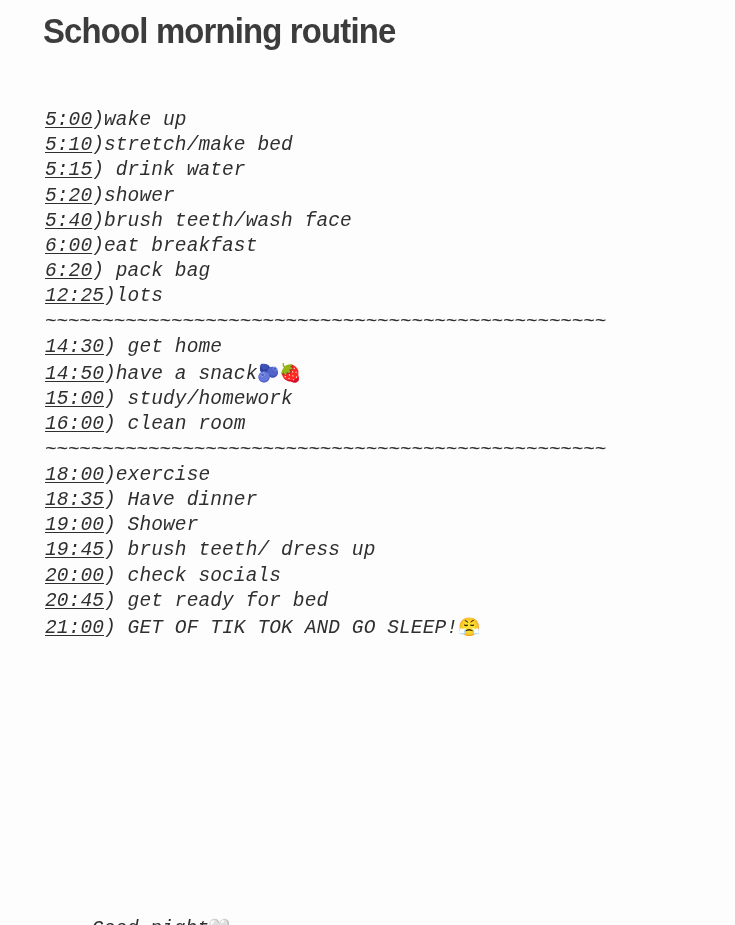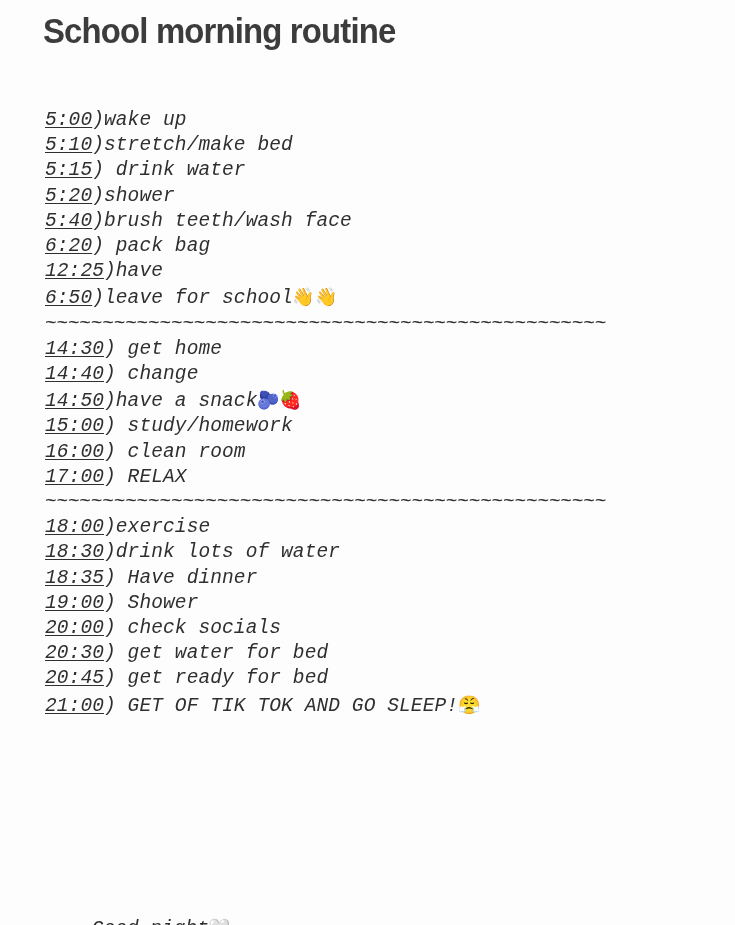--- a/index.html
+++ b/index.html
@@ -103,37 +103,34 @@
 <div class="page">
 
   <div class="title">School morning routine</div>
 
   <div class="routine">
       <div class="line"><span class="time">5:00</span><span class="rest">)wake up</span></div>
       <div class="line"><span class="time">5:10</span><span class="rest">)stretch/make bed</span></div>
       <div class="line"><span class="time">5:15</span><span class="rest">) drink water</span></div>
       <div class="line"><span class="time">5:20</span><span class="rest">)shower</span></div>
       <div class="line"><span class="time">5:40</span><span class="rest">)brush teeth/wash face</span></div>
+      <div class="line"><span class="time">6:00</span><span class="rest">)eat breakfast</span></div>
       <div class="line"><span class="time">6:20</span><span class="rest">) pack bag</span></div>
-      <div class="line"><span class="time">12:25</span><span class="rest">)have</span></div>
-      <div class="line"><span class="time">6:50</span><span class="rest">)leave for school</span><span class="emoji">👋👋</span></div>
+      <div class="line"><span class="time">12:25</span><span class="rest">)lots</span></div>
       <div class="divider">~~~~~~~~~~~~~~~~~~~~~~~~~~~~~~~~~~~~~~~~~~~~~~~~~</div>
       <div class="line"><span class="time">14:30</span><span class="rest">) get home</span></div>
-      <div class="line"><span class="time">14:40</span><span class="rest">) change</span></div>
       <div class="line"><span class="time">14:50</span><span class="rest">)have a snack</span><span class="emoji">🫐🍓</span></div>
       <div class="line"><span class="time">15:00</span><span class="rest">) study/homework</span></div>
       <div class="line"><span class="time">16:00</span><span class="rest">) clean room</span></div>
-      <div class="line"><span class="time">17:00</span><span class="rest">) RELAX</span></div>
       <div class="divider">~~~~~~~~~~~~~~~~~~~~~~~~~~~~~~~~~~~~~~~~~~~~~~~~~</div>
       <div class="line"><span class="time">18:00</span><span class="rest">)exercise</span></div>
-      <div class="line"><span class="time">18:30</span><span class="rest">)drink lots of water</span></div>
       <div class="line"><span class="time">18:35</span><span class="rest">) Have dinner</span></div>
       <div class="line"><span class="time">19:00</span><span class="rest">) Shower</span></div>
+      <div class="line"><span class="time">19:45</span><span class="rest">) brush teeth/ dress up</span></div>
       <div class="line"><span class="time">20:00</span><span class="rest">) check socials</span></div>
-      <div class="line"><span class="time">20:30</span><span class="rest">) get water for bed</span></div>
       <div class="line"><span class="time">20:45</span><span class="rest">) get ready for bed</span></div>
       <div class="line"><span class="time">21:00</span><span class="rest">) GET OF TIK TOK AND GO SLEEP!</span><span class="emoji">😤</span></div>
     </div>
 
   <div class="signoff">
     <span class="signoff-text">Good night</span><span class="emoji">🤍</span>
   </div>
 
 </div>
 

